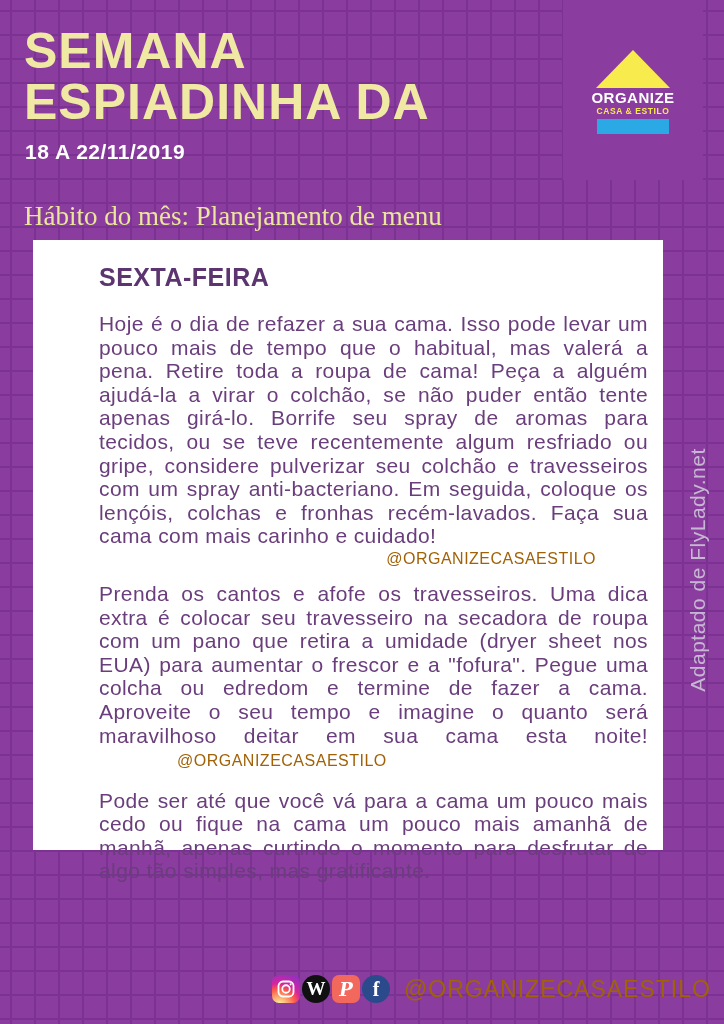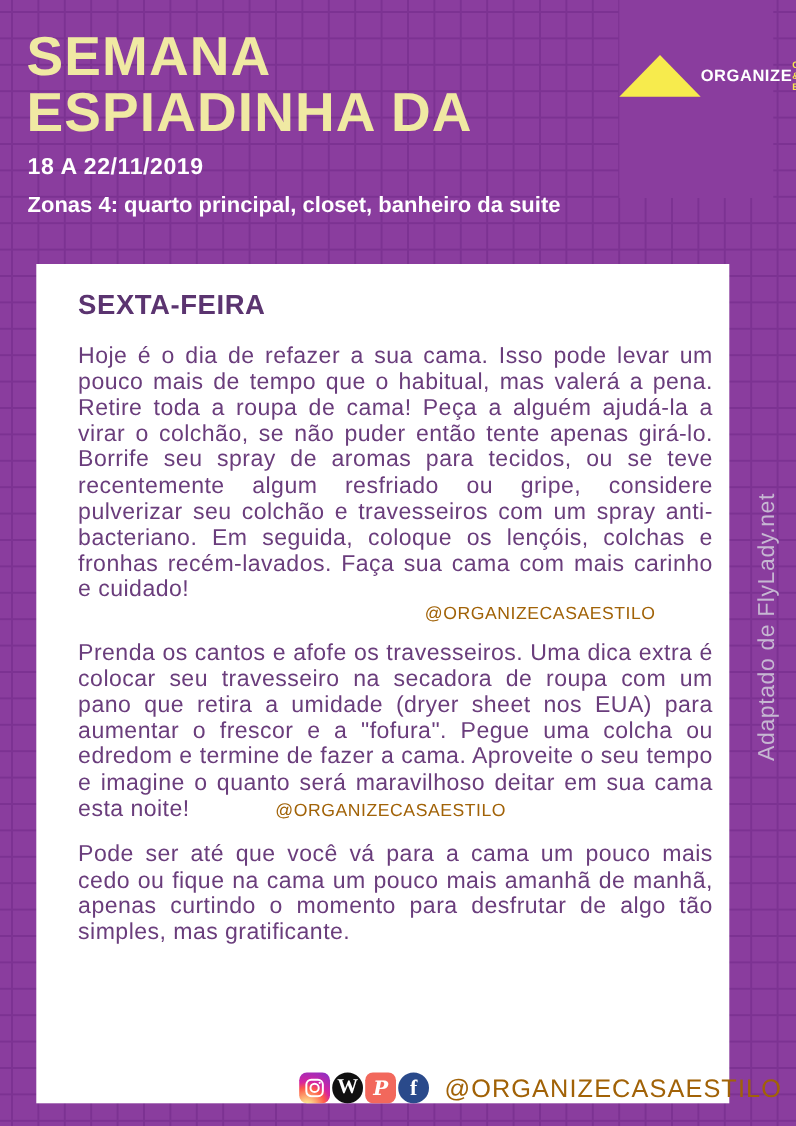--- a/index.html
+++ b/index.html
@@ -39,21 +39,21 @@
     font-family:"Liberation Serif", serif;
   }
 
   
   .logo-patch {
     position:absolute; left:563px; top:0; width:140px; height:180px;
     background:#8a3d9e;
   }
   .logo {
     position:absolute; left:0; top:50px; width:140px;
-    display:flex; flex-direction:row; align-items:center;
+    display:flex; flex-direction:column; align-items:center;
   }
   .logo-triangle {
     width:0; height:0;
     border-left:37px solid transparent;
     border-right:37px solid transparent;
     border-bottom:38px solid #f7eb4d;
   }
   .logo-name {
     margin-top:1px;
     color:#ffffff; font-size:15px; font-weight:800; letter-spacing:0.5px;
@@ -62,23 +62,23 @@
     color:#f7eb4d; font-size:8.5px; font-weight:800; letter-spacing:0.6px;
   }
   .logo-bar {
     margin-top:3px;
     width:72px; height:15px; background:#2ba9e4;
   }
 
   
   .card {
     position:absolute; left:33px; top:240px;
-    width:630px; height:763px;
+    width:630px; height:610px;
     background:#ffffff;
-    padding:23px 15px 0 38px;
+    padding:23px 15px 0 66px;
   }
   .card h2 {
     color:#5b3470; font-size:25px; font-weight:800; letter-spacing:0.5px;
   }
   .body-par {
     margin-top:20px;
     color:#6a3d7c;
     font-size:21px; line-height:23.6px;
     letter-spacing:0.4px;
     text-align:justify;
@@ -155,21 +155,21 @@
       <div class="logo-bar"></div>
     </div>
   </div>
 
   <h1 class="title">
     <div>SEMANA</div>
     <div>ESPIADINHA DA</div>
   </h1>
 
   <div class="date">18 A 22/11/2019</div>
-  <div class="zones">Zonas 4: quarto principal, closet, banheiro da suite</div>
+  <div class="habit">Hábito do mês: Planejamento de menu</div>
 
   <main class="card">
     <h2>SEXTA-FEIRA</h2>
 
     <p class="body-par">Hoje é o dia de refazer a sua cama. Isso pode levar um pouco mais de tempo que o habitual, mas valerá a pena. Retire toda a roupa de cama! Peça a alguém ajudá-la a virar o colchão, se não puder então tente apenas girá-lo. Borrife seu spray de aromas para tecidos, ou se teve recentemente algum resfriado ou gripe, considere pulverizar seu colchão e travesseiros com um spray anti-bacteriano. Em seguida, coloque os lençóis, colchas e fronhas recém-lavados. Faça sua cama com mais carinho e cuidado!</p>
 
     <div class="handle handle-line">@ORGANIZECASAESTILO</div>
 
     <p class="body-par tight"><span>Prenda os cantos e afofe os travesseiros. Uma dica extra é colocar seu travesseiro na secadora de roupa com um pano que retira a umidade (dryer sheet nos EUA) para aumentar o frescor e a "fofura". Pegue uma colcha ou edredom e termine de fazer a cama. Aproveite o seu tempo e imagine o quanto será maravilhoso deitar em sua cama esta noite!</span><span class="handle handle-inline">@ORGANIZECASAESTILO</span></p>
 

